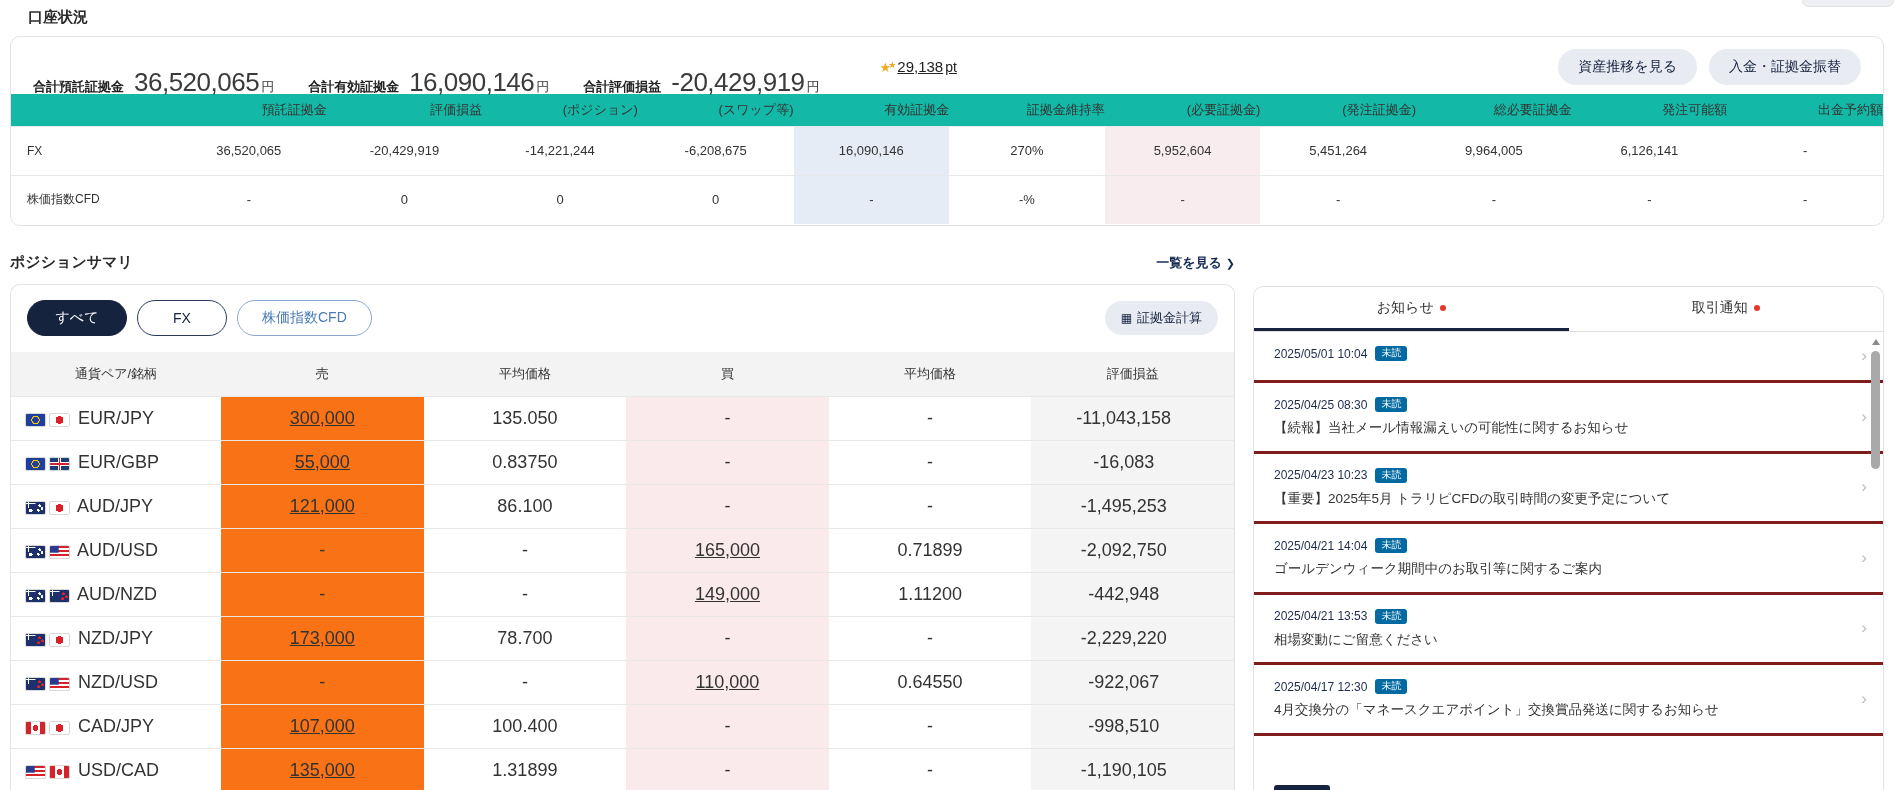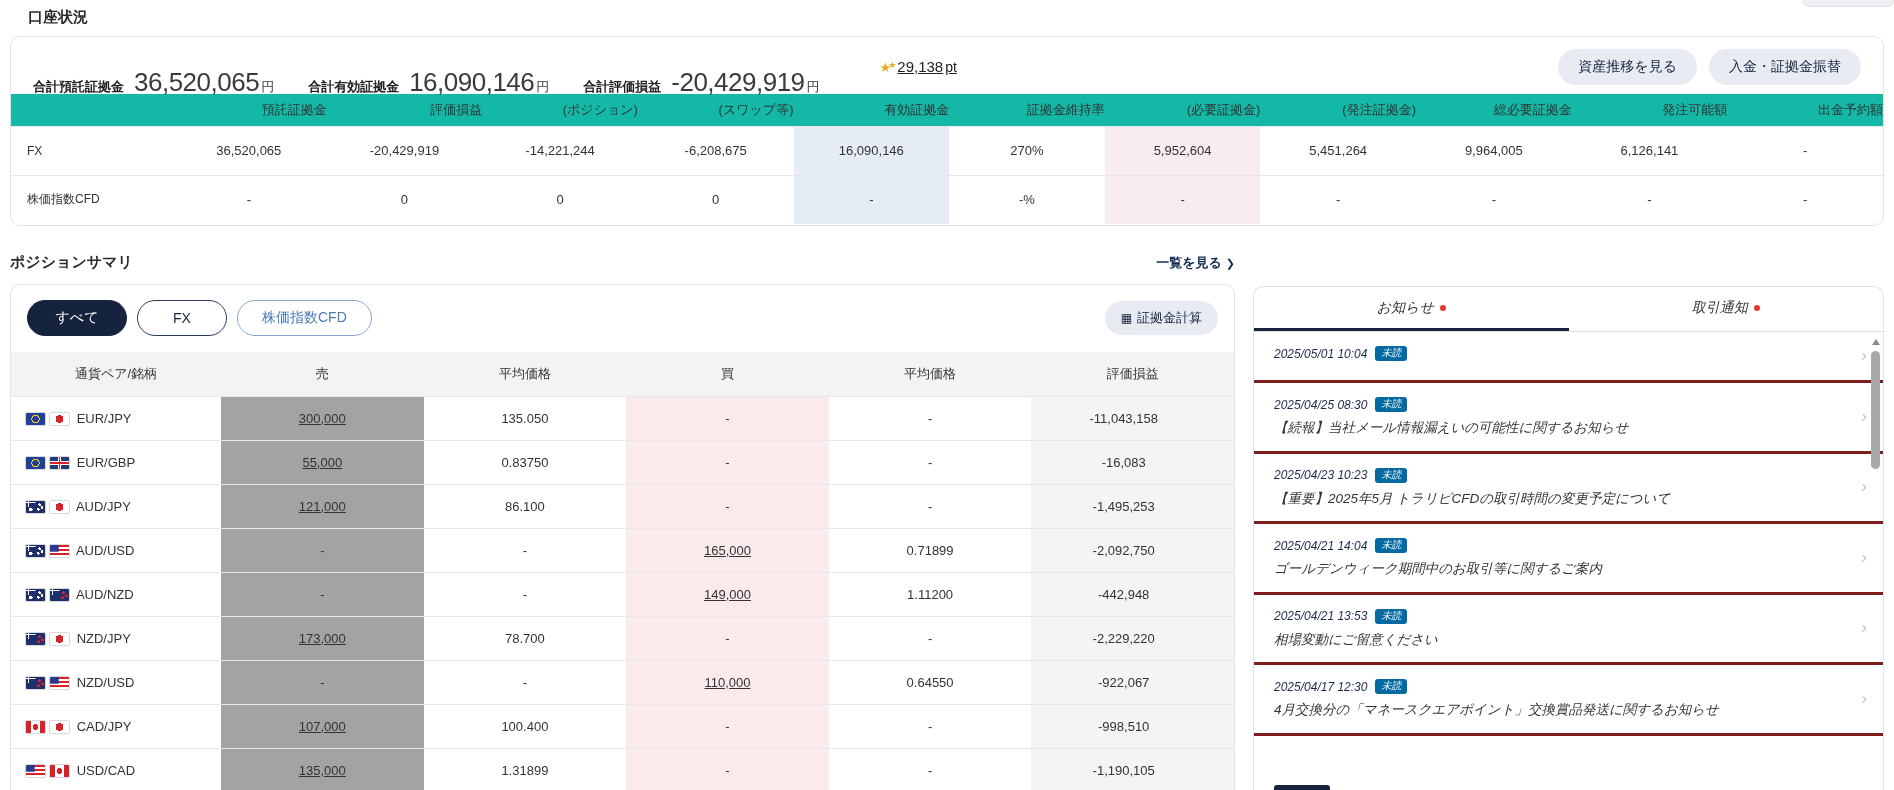--- a/index.html
+++ b/index.html
@@ -11,21 +11,21 @@
   .sec-title { font-size:15px; font-weight:bold; color:#2b2b2b; }
   #acct-title { left:28px; top:8px; }
   #pos-title-row { left:10px; top:253px; width:1225px; display:flex; align-items:center; }
   .view-list { margin-left:auto; font-size:13px; font-weight:bold; color:#122a52; cursor:pointer; }
   .view-list .chev { font-size:11px; margin-left:4px; }
 
   
   .card { position:absolute; background:#fff; border:1px solid #e3e3e3; border-radius:10px; }
   #card1 { left:10px; top:36px; width:1874px; height:190px; overflow:hidden; }
   #card2 { left:10px; top:284px; width:1225px; height:506px; border-radius:10px 10px 0 0; border-bottom:none; overflow:hidden; }
-  #news  { left:1253px; top:286px; width:631px; height:504px; border:1px solid #e3e3e3; border-radius:10px 10px 0 0; border-bottom:none; overflow:hidden;font-style:italic; }
+  #news  { left:1253px; top:286px; width:631px; height:504px; border:1px solid #e3e3e3; border-radius:10px 10px 0 0; border-bottom:none; overflow:hidden; }
 
   
   .summary { display:flex; align-items:center; padding:10px 22px 8px 22px; height:57px; }
   .metric { display:flex; align-items:baseline; margin-right:34px; }
   .metric .lbl { font-size:13px; font-weight:bold; color:#222; margin-right:10px;margin-top:43px; }
   .metric .val { font-size:26px; color:#3b3b3b; letter-spacing:-0.5px; }
   .metric .unit { font-size:13px; color:#3b3b3b; margin-left:2px; }
   .points { display:flex; align-items:baseline; margin-left:26px; cursor:pointer; }
   .points .stars { color:#eba821; font-size:13px; margin-right:4px; letter-spacing:-3px; }
   .points .stars .s2 { font-size:9px; vertical-align:4px; }
@@ -53,23 +53,23 @@
   .tab-pill.navy-outline { border:1px solid #2a3b5e; color:#16233f; min-width:90px; }
   .tab-pill.blue-outline { border:1px solid #8aa8cc; color:#4a7bb5; }
   .calc-btn { margin-left:auto; background:#e8ecf2; color:#16233f; border:none; border-radius:17px;
     height:34px; padding:0 16px; font-size:13px; font-family:inherit; cursor:pointer; display:flex; align-items:center; gap:5px; }
   .calc-btn .ic { font-size:12px; }
 
   
   .pos-table thead th { background:#f3f3f3; font-size:13px; font-weight:normal; color:#333;
     height:44px; text-align:center; }
   .pos-table th.paircol { width:210px; }
-  .pos-table tbody td { height:44px; text-align:center; font-size:13px; border-top:1px solid #e8e8e8; }
+  .pos-table tbody td { height:44px; text-align:center; font-size:18px; border-top:1px solid #e8e8e8; }
   .pos-table td.pairc { text-align:left; padding-left:14px; }
-  .pos-table td.c-blue { background:#a3a3a3; }
+  .pos-table td.c-blue { background:#f97316; }
   .pos-table td.c-pink { background:#faeaec; }
   .pos-table td.c-gray { background:#f4f4f4; padding-right:18px; text-align:center; }
   .qty { color:#333; }
   .qty-link { text-decoration:underline; cursor:pointer; }
 
   
   .flag { display:inline-block; width:21px; height:14px; border-radius:2px; border:1px solid #d8d8d8;
     vertical-align:-3px; margin-right:3px; background:#ccc; }
   .flag-eu { background:radial-gradient(circle 4.6px at center, transparent 3.1px, #fc0 3.3px 4.1px, transparent 4.3px), #1e3f9e; }
   .flag-jp { background:radial-gradient(circle 4px at center, #d8222a 98%, transparent), #fff; }

